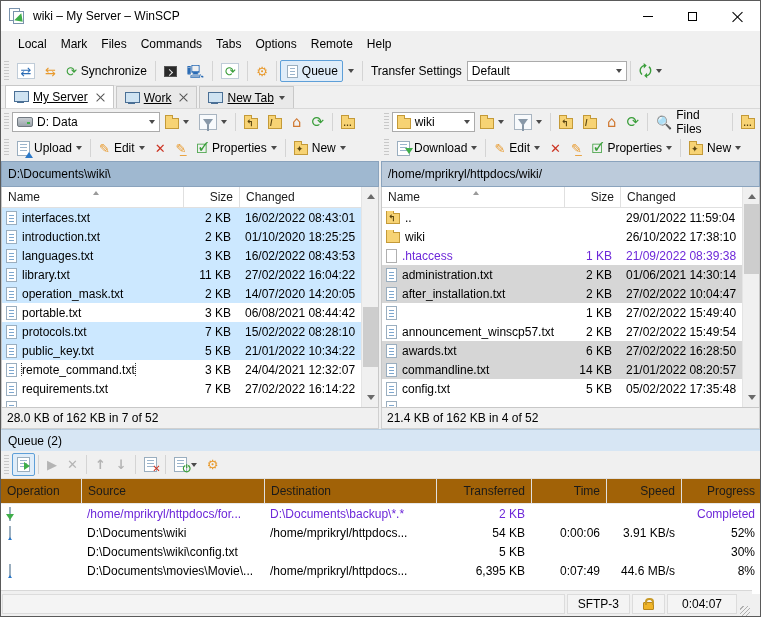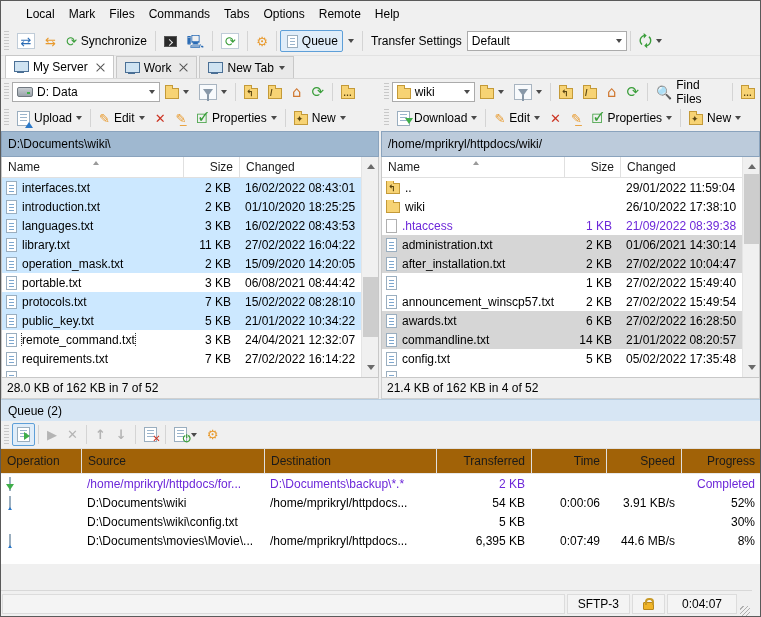--- a/index.html
+++ b/index.html
@@ -16,38 +16,38 @@
   .title { flex:1; font-size:12px; }
   .winbtns { display:flex; height:30px; }
   .winbtn { width:45px; height:30px; display:flex; align-items:center; justify-content:center; }
   .min-g { width:10px; height:1px; background:#000; }
   .max-g { width:9px; height:9px; border:1px solid #000; }
   .close-g { position:relative; width:11px; height:11px; }
   .close-g::before,.close-g::after { content:""; position:absolute; left:5px; top:-1px; width:1px; height:14px; background:#000; }
   .close-g::before { transform:rotate(45deg); } .close-g::after { transform:rotate(-45deg); }
 
   
-  .menubar { height:26px; background:#f0f0f0; display:flex; align-items:center; padding-left:18px; border-bottom:1px solid #f0f0f0; }
+  .menubar { height:26px; background:#f0f0f0; display:flex; align-items:center; padding-left:10px; border-bottom:1px solid #f0f0f0; }
   .menuitem { padding:4px 7px; }
 
   
   .tb { display:flex; align-items:center; background:#f0f0f0; }
   .grip { width:5px; height:70%; margin:0 3px; background:repeating-linear-gradient(to bottom,#c8c8c8 0 1px,transparent 1px 3px); }
   .sep { width:1px; height:70%; background:#d4d4d4; margin:0 3px; }
   .tbtn { display:flex; align-items:center; gap:4px; padding:3px 4px; border:1px solid transparent; border-radius:2px; }
   .tbtn.pressed { background:#e0edf9; border-color:#5e9fd8; }
   .dd { width:0; height:0; border:3px solid transparent; border-top:4px solid #4a4a4a; margin-top:3px; }
   .glyph { font-size:13px; line-height:13px; font-family:"DejaVu Sans",sans-serif; }
 
   .mainbar { height:29px; border-bottom:1px solid #e2e2e2; }
   .combo { background:#fff; border:1px solid #ababab; height:20px; display:flex; align-items:center; padding:0 4px; gap:4px; }
   .combo .cdd { margin-left:auto; }
 
   
-  .tabbar { height:23px; background:#f0f0f0; display:flex; align-items:flex-end; padding-left:4px; border-bottom:1px solid #d8d8d8; }
+  .tabbar { height:23px; background:#f0f0f0; display:flex; align-items:flex-end; padding-left:4px; border-bottom:1px solid #d8d8d8;text-decoration:underline; }
   .stab { display:flex; align-items:center; gap:5px; height:22px; padding:0 8px; border:1px solid #c8c8c8; border-bottom:none; background:#e9e9e9; margin-right:2px; font-size:12px; }
   .stab.active { background:#fff; height:23px; }
   .tabx { position:relative; width:9px; height:9px; margin-left:3px; }
   .tabx::before,.tabx::after { content:""; position:absolute; left:4px; top:-1px; width:1px; height:11px; background:#555; }
   .tabx::before { transform:rotate(45deg); } .tabx::after { transform:rotate(-45deg); }
   .monitor { width:14px; height:12px; position:relative; }
   .monitor::before { content:""; position:absolute; left:0; top:0; width:13px; height:9px; background:#cfe3f2; border:1px solid #4a6f95; }
   .monitor::after { content:""; position:absolute; left:3px; bottom:0; width:7px; height:2px; background:#4a6f95; }
 
   
@@ -129,20 +129,39 @@
   .lock-ic { position:relative; width:11px; height:8px; background:#f0b428; border:1px solid #b8871d; border-radius:1px; margin-top:5px; }
   .lock-ic::before { content:""; position:absolute; left:1px; top:-5px; width:5px; height:5px; border:2px solid #c89a28; border-bottom:none; border-radius:4px 4px 0 0; }
   .rgrip { width:10px; height:10px; margin:0 2px; background:
       repeating-linear-gradient(135deg,transparent 0 2px,#b0b0b0 2px 3px); align-self:flex-end; }
 </style>
 </head>
 <body>
 
 <div id="win">
 
+  <div class="titlebar">
+    <span class="appicon">
+      <span class="doc"></span>
+        <span class="doc b"></span>
+        <span class="arrow"></span>
+    </span>
+    <span class="title">wiki – My Server – WinSCP</span>
+    <span class="winbtns">
+      <span class="winbtn">
+          <span class="min-g"></span>
+        </span>
+      <span class="winbtn">
+          <span class="max-g"></span>
+        </span>
+      <span class="winbtn">
+          <span class="close-g"></span>
+        </span>
+    </span>
+  </div>
 
   <div class="menubar" id="menubar">
       <span class="menuitem">Local</span>
       <span class="menuitem">Mark</span>
       <span class="menuitem">Files</span>
       <span class="menuitem">Commands</span>
       <span class="menuitem">Tabs</span>
       <span class="menuitem">Options</span>
       <span class="menuitem">Remote</span>
       <span class="menuitem">Help</span>
@@ -345,21 +364,21 @@
               </span>
               <span class="fsize">11 KB</span>
               <span class="fdate">27/02/2022 16:04:22</span>
             </div>
             <div class="frow sel-act">
               <span class="fname">
                 <span class="ic-file txt"></span>
                 <span class="nm">operation_mask.txt</span>
               </span>
               <span class="fsize">2 KB</span>
-              <span class="fdate">15/09/2020 14:20:05</span>
+              <span class="fdate">14/07/2020 14:20:05</span>
             </div>
             <div class="frow">
               <span class="fname">
                 <span class="ic-file txt"></span>
                 <span class="nm">portable.txt</span>
               </span>
               <span class="fsize">3 KB</span>
               <span class="fdate">06/08/2021 08:44:42</span>
             </div>
             <div class="frow sel-act">

